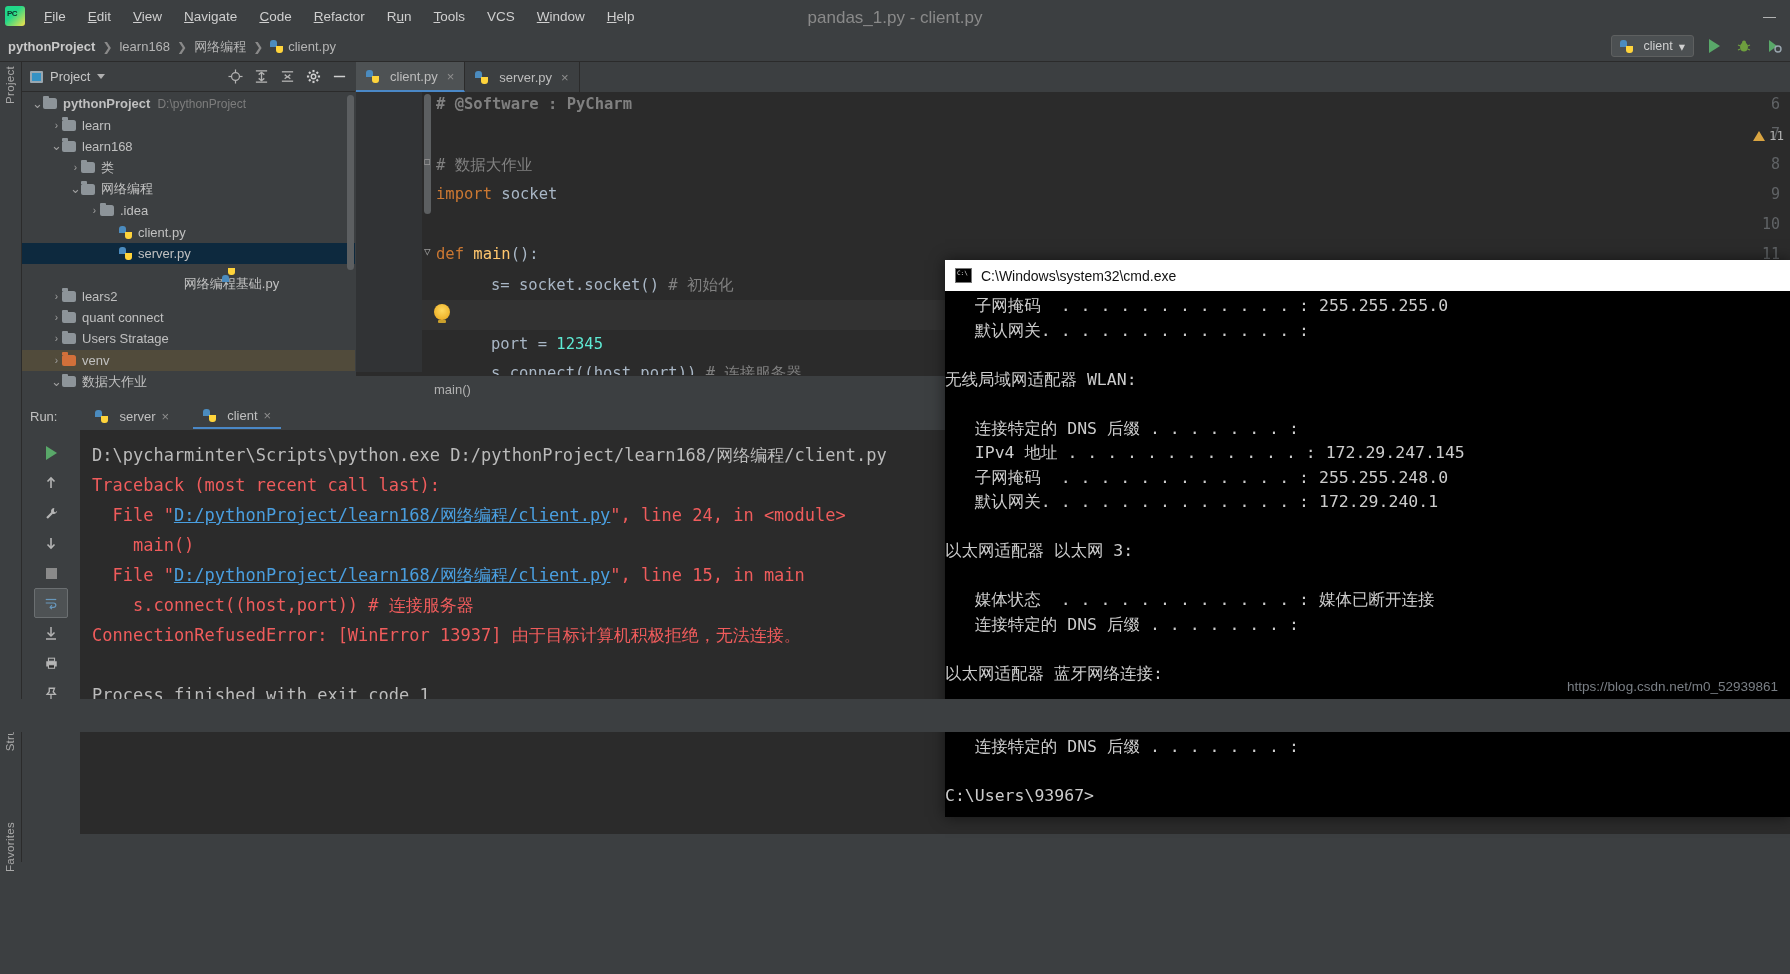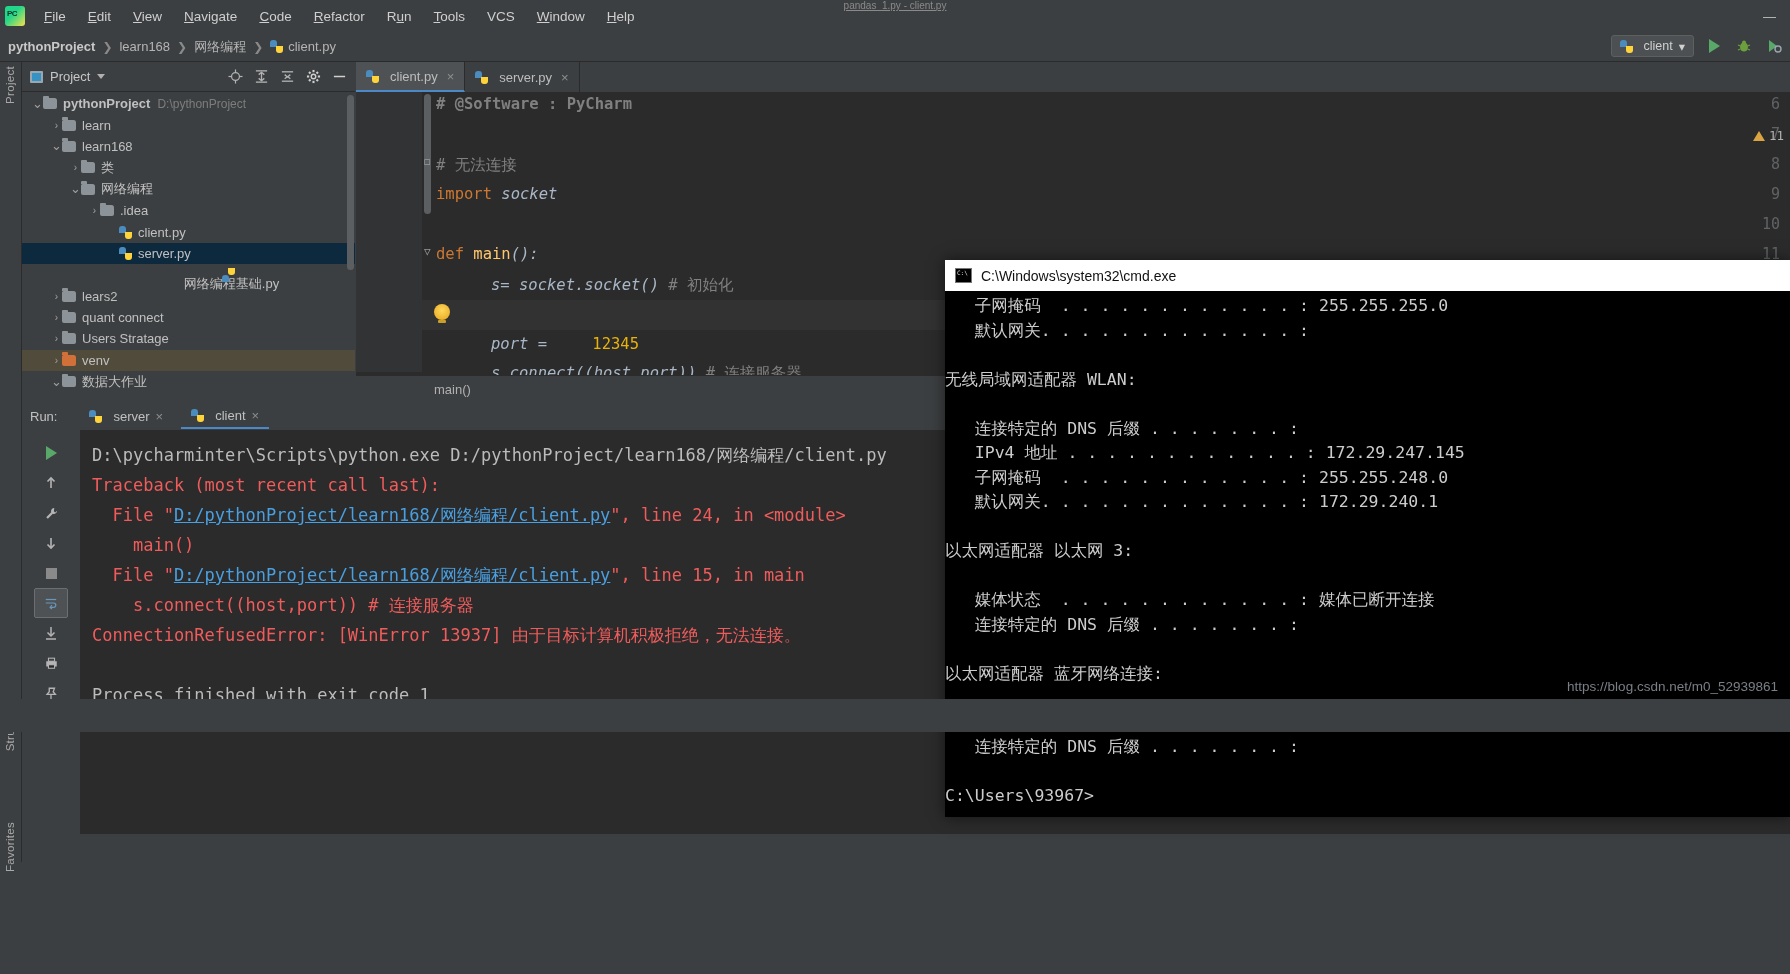--- a/index.html
+++ b/index.html
@@ -11,22 +11,22 @@
   
   .titlebar { position:absolute; left:0; top:0; width:1790px; height:32px;
     background:#3c3f41; display:flex; align-items:center; }
   .pc-logo { width:20px; height:20px; margin-left:5px; margin-right:8px; position:relative;
     border-radius:3px; background:linear-gradient(135deg,#21d789 0%,#21d789 40%,#f7e14b 100%); }
   .pc-logo::after{ content:"PC"; position:absolute; left:2px; top:3px; font-size:8px;
     font-weight:bold; color:#10352a; letter-spacing:-0.5px;}
   .menu { display:flex; align-items:center; gap:0px; }
   .menu-item { padding:4px 11px; font-size:13.5px; color:#cfcfcf; cursor:default; }
   .menu-item u { text-decoration:underline; }
-  .win-title { position:absolute; left:50%; transform:translateX(-50%); font-size:10px;
-    color:#8a8a8a; top:0;text-decoration:underline; }
+  .win-title { position:absolute; left:50%; transform:translateX(-50%); font-size:17px;
+    color:#8a8a8a; top:8px; }
   .win-btns { position:absolute; right:6px; top:0; height:32px; display:flex; align-items:center; gap:14px;
     color:#c0c0c0; font-size:13px; padding-right:8px;}
 
   
   .navbar { position:absolute; left:0; top:32px; width:1790px; height:30px;
     background:#3c3f41; border-bottom:1px solid #2b2b2b; display:flex; align-items:center; }
   .crumb { display:flex; align-items:center; font-size:13px; color:#b4b4b4; }
   .crumb.first { font-weight:bold; color:#c9c9c9; margin-left:8px; }
   .crumb-sep { color:#8a8a8a; margin:0 7px; font-size:12px; }
   .py-ico { width:13px; height:13px; display:inline-block; margin-right:5px; position:relative; }
@@ -78,37 +78,37 @@
   .codearea { position:absolute; top:30px; left:0; width:1434px; height:280px; background:#2b2b2b;
     font-family:"DejaVu Sans Mono", monospace; font-size:15.5px; }
   .gutter { position:absolute; left:0; top:0; width:66px; height:280px; background:#313335; }
   .gline { position:absolute; right:10px; color:#606366; font-size:15px; }
   .gline.cur { color:#a4a3a3; }
   .codeline { position:absolute; left:80px; white-space:pre; }
   .cl-hl { position:absolute; left:66px; width:1368px; height:30px; background:#323232; }
   .c-comment { color:#808080; }
   .c-kw { color:#cc7832; }
   .c-str { color:#6a8759; }
-  .c-num { color:#eab308;margin-left:36px; }
+  .c-num { color:#5eead4; }
   .c-fn { color:#ffc66d; }
-  .c-plain { color:#a9b7c6;font-style:italic; }
+  .c-plain { color:#a9b7c6; }
   .bulb { position:absolute; left:80px; width:16px;height:16px; border-radius:50%;
     background:radial-gradient(circle at 50% 40%, #ffd95e, #e8a317); }
   .bulb::after{content:"";position:absolute;left:4px;bottom:-3px;width:8px;height:3px;background:#caa02c;border-radius:1px;}
   .fold-mark { position:absolute; left:68px; color:#999; font-size:11px;}
   .ed-scroll { position:absolute; left:68px; top:2px; width:7px; height:120px; background:#5c5f61; border-radius:4px;}
   .warnbox { position:absolute; right:6px; top:36px; display:flex; align-items:center; gap:4px; font-size:12.5px; color:#b0b0b0;}
   .tri-warn { width:0;height:0;border-left:6px solid transparent;border-right:6px solid transparent;
     border-bottom:10px solid #d9a441;}
   .breadcrumb-bottom { position:absolute; left:0; bottom:0; width:1434px; height:28px; background:#3c3f41;
     border-top:1px solid #2b2b2b; display:flex; align-items:center; font-size:13px; color:#b0b0b0;}
 
   
   .runwin { position:absolute; left:22px; top:403px; width:1768px; height:431px; background:#3c3f41; }
-  .run-head { height:26px; display:flex; align-items:center; font-size:13px; color:#c0c0c0; gap:8px; }
+  .run-head { height:26px; display:flex; align-items:center; font-size:13px; color:#c0c0c0; gap:14px; }
   .run-label { margin-left:8px; margin-right:14px; }
   .run-tab { display:flex; align-items:center; gap:6px; padding:0 10px; height:26px; }
   .run-tab.active { border-bottom:2px solid #4a88c7; }
   .run-tab .x { color:#8e8e8e; }
   .run-body { position:absolute; top:27px; left:0; width:1768px; height:404px; background:#2b2b2b; }
   .run-gutter { position:absolute; left:0; top:0; width:58px; height:404px; background:#3c3f41;
     display:flex; flex-direction:column; align-items:center; padding-top:8px; gap:0;}
   .rg-btn { width:34px;height:30px; display:flex; align-items:center; justify-content:center; color:#b5b5b5; font-size:15px;}
   .rg-btn.sel { background:#4e5254; border:1px solid #6b6f71; border-radius:2px;}
   .console { position:absolute; left:70px; top:10px; width:1690px; height:390px;
@@ -365,21 +365,21 @@
       <div class="gline" style="top:153px;">11</div>
       <div class="gline" style="top:183px;">12</div>
       <div class="gline cur" style="top:213px;">13</div>
       <div class="gline" style="top:243px;">14</div>
       <div class="gline" style="top:270px;">15</div>
 
       <div class="cl-hl" style="top:208px;"></div>
 
       <div class="codeline c-comment" style="top:3px;font-weight:bold;"># @Software : PyCharm</div>
       <div class="fold-mark" style="top:63px;">◻</div>
-      <div class="codeline c-comment" style="top:63px;"># 无法连接</div>
+      <div class="codeline c-comment" style="top:63px;"># 数据大作业</div>
       <div class="codeline" style="top:93px;"><span class="c-kw">import</span><span class="c-plain"> socket</span></div>
       <div class="fold-mark" style="top:153px;">▽</div>
       <div class="codeline" style="top:153px;"><span class="c-kw">def</span><span class="c-fn"> main</span><span class="c-plain">():</span></div>
       <div class="codeline" style="top:183px;"><span class="c-plain" style="padding-left:55px;">s= socket.socket()</span><span class="c-comment"> # 初始化</span></div>
       <div class="bulb" style="top:212px; left:78px;"></div>
       <div class="codeline" style="top:243px;"><span class="c-plain" style="padding-left:55px;">port = </span><span class="c-num">12345</span></div>
       <div class="codeline" style="top:271px;"><span class="c-plain" style="padding-left:55px;">s.connect((host,port))</span><span class="c-comment"> # 连接服务器</span></div>
 
       <div class="warnbox">
         <div class="tri-warn"></div>

